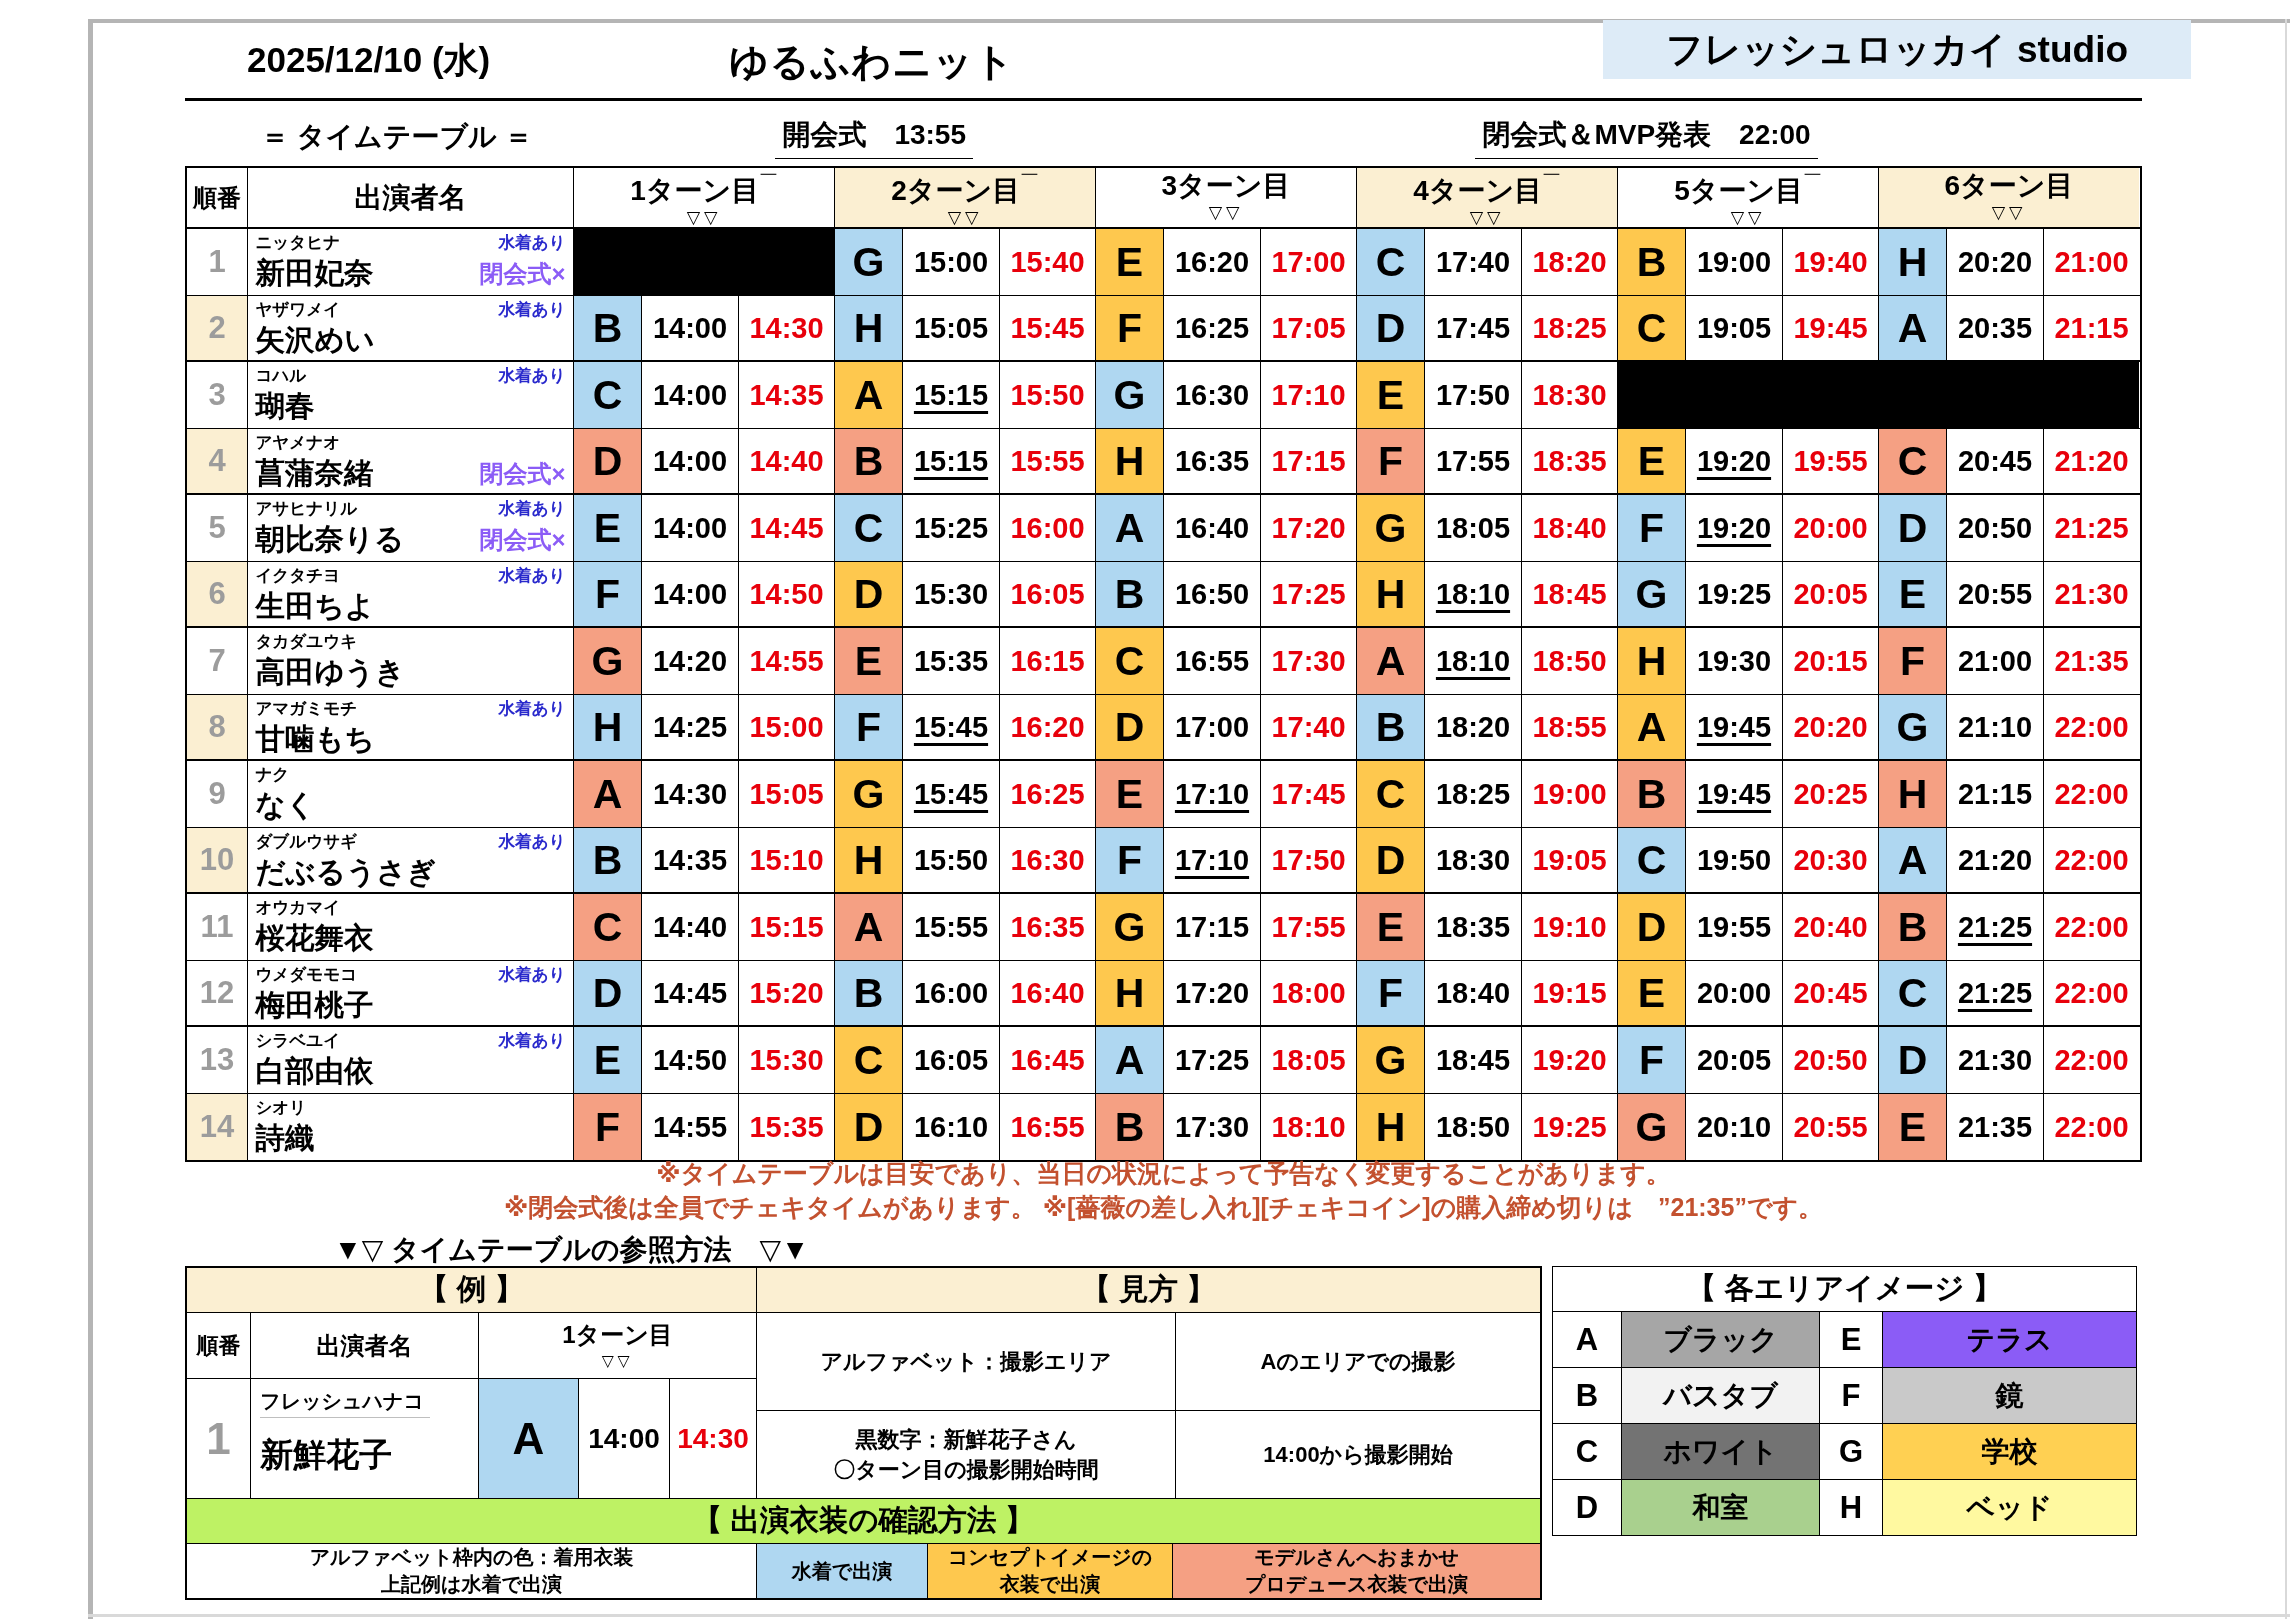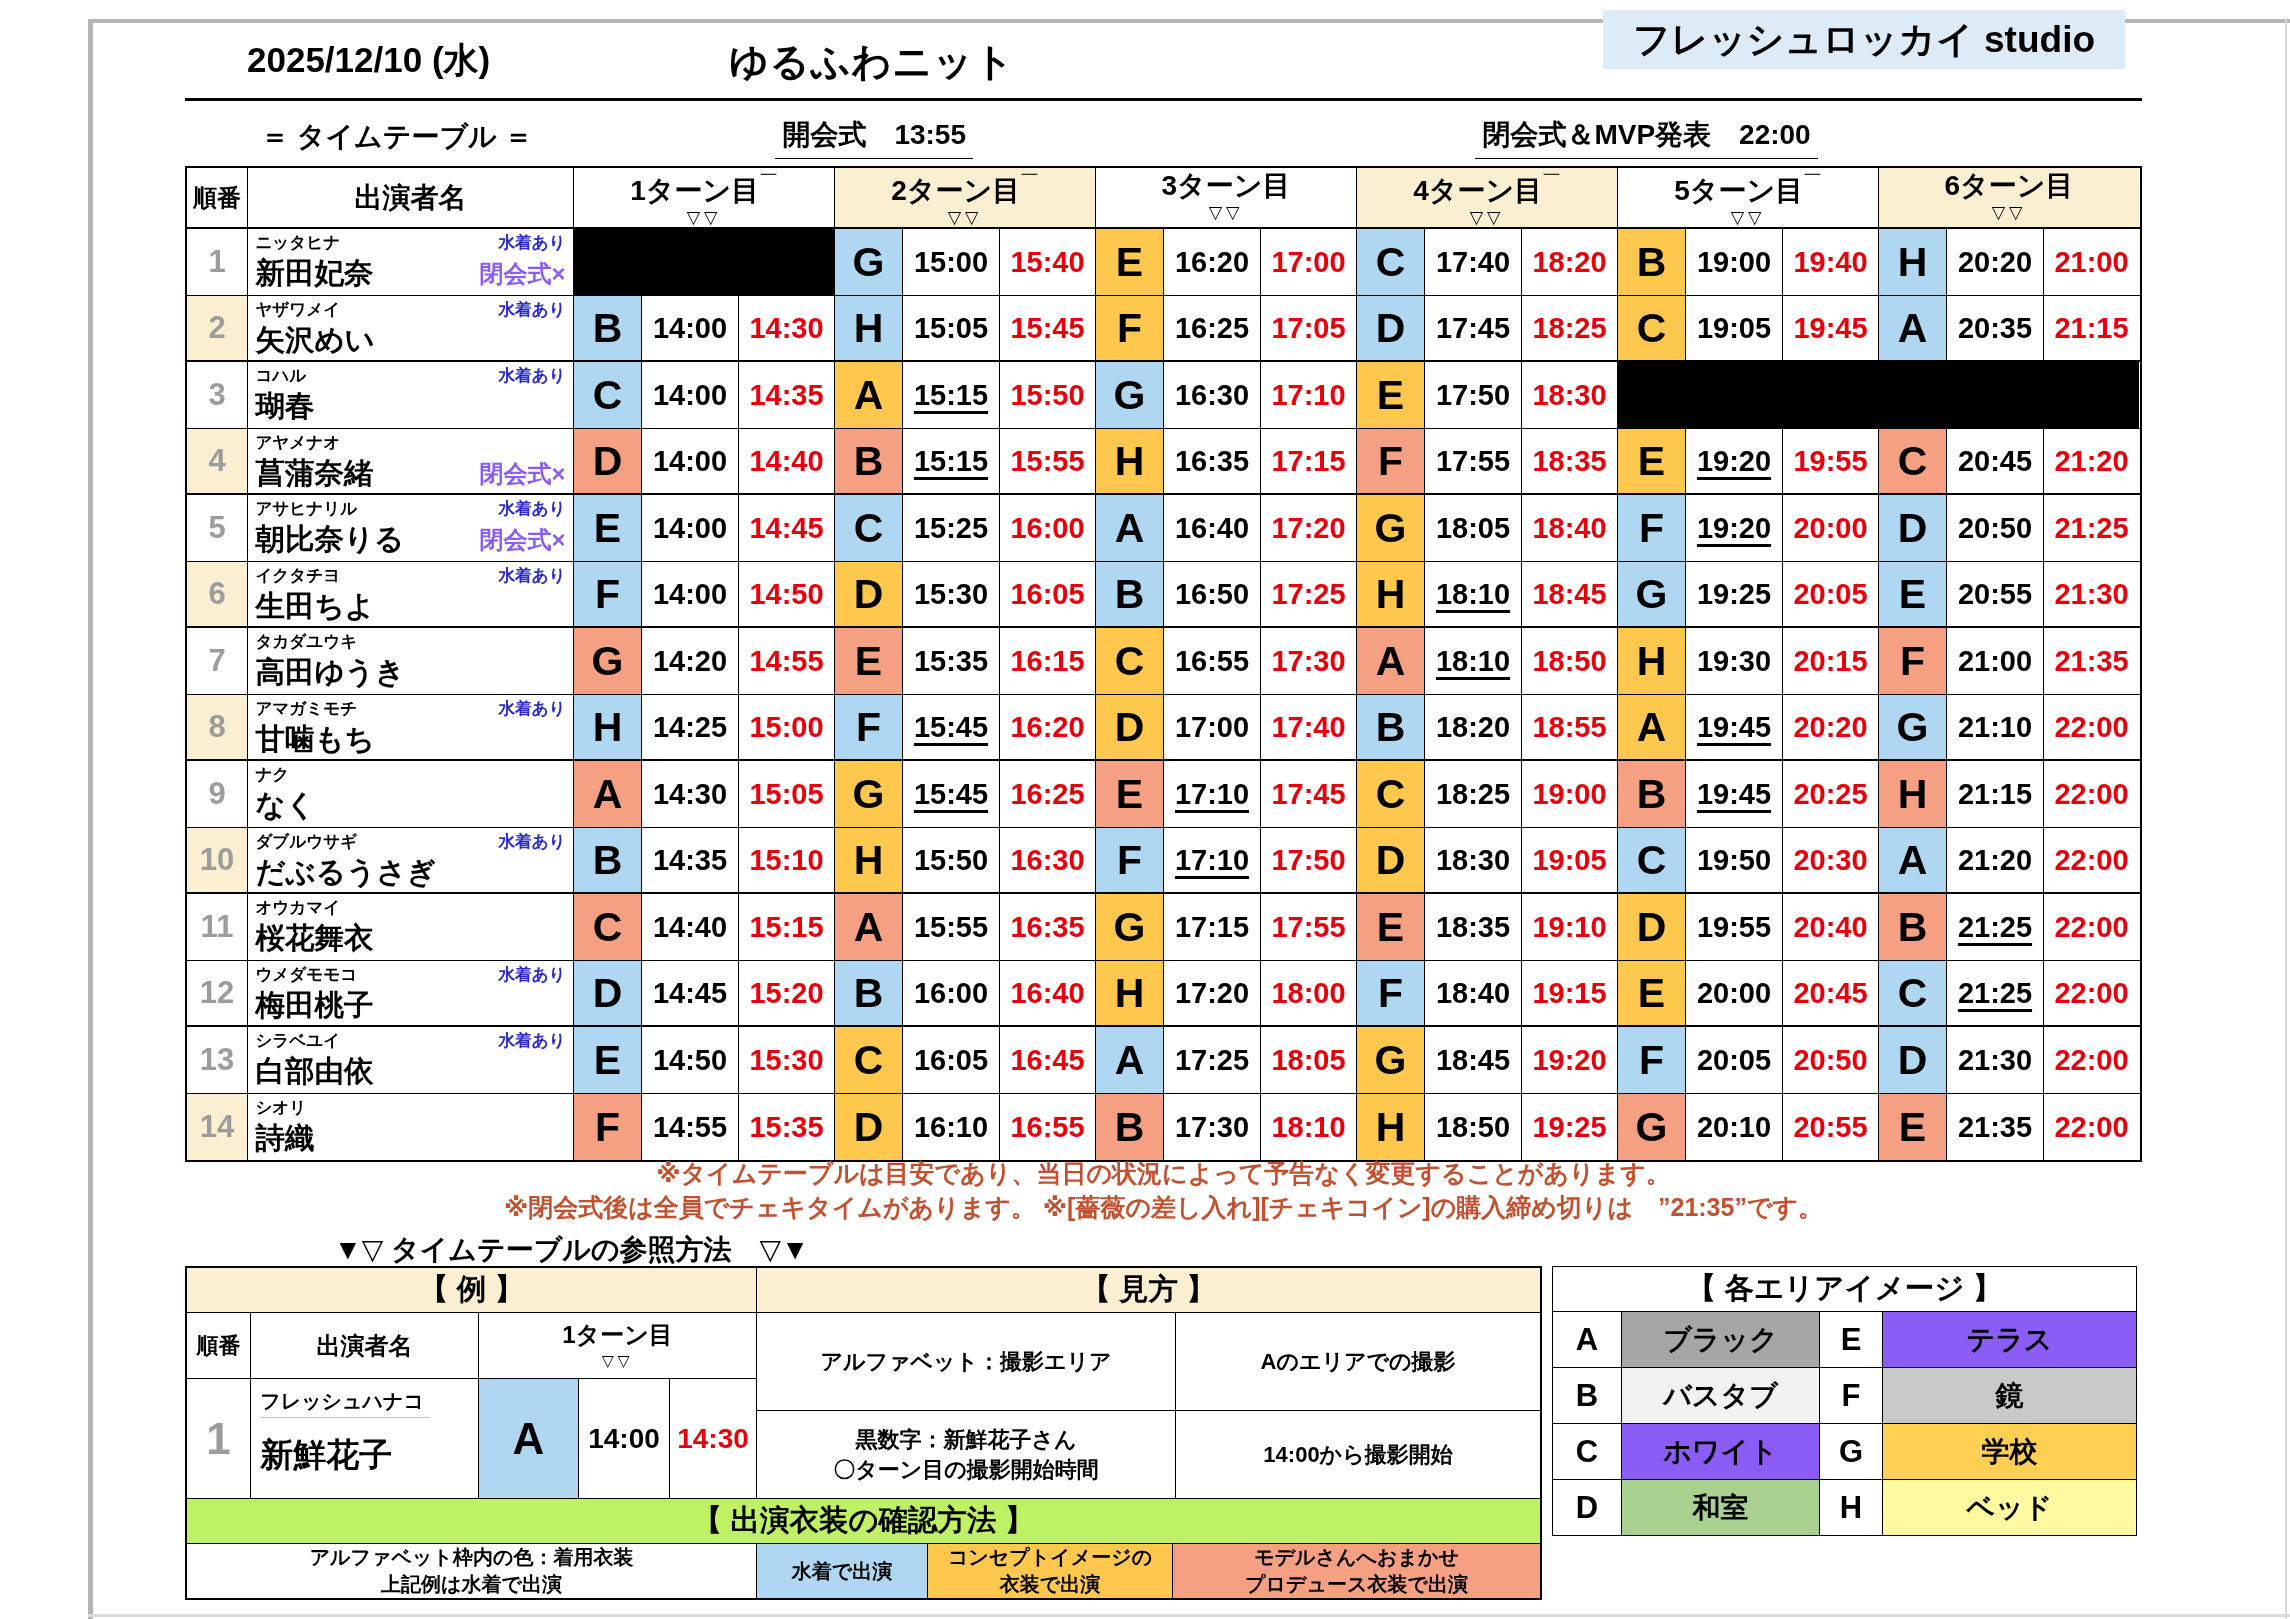--- a/index.html
+++ b/index.html
@@ -7,21 +7,21 @@
        font-family:"Liberation Sans","DejaVu Sans",sans-serif;color:#000;}
   .abs{position:absolute;}
   
   .frame-top{left:88px;top:18.5px;right:0;height:4.6px;background:#b5b5b5;}
   .frame-left{left:88px;top:18.5px;width:4.6px;bottom:0;background:#b5b5b5;}
   .frame-right{right:3.7px;top:18.5px;width:2.8px;bottom:0;background:#d9d9d9;}
   .frame-bottom{left:88px;bottom:2.8px;right:0;height:2.8px;background:#d9d9d9;}
   
   .hdr-date{left:247px;top:37px;font-size:35px;font-weight:bold;}
   .hdr-title{left:729px;top:35px;font-size:39px;font-weight:bold;letter-spacing:0.9px;}
-  .hdr-studio{left:1603px;top:10px;width:522px;height:59px;background:#DDEBF7;
+  .hdr-studio{left:1603px;top:20px;width:588px;height:59px;background:#DDEBF7;
               display:flex;align-items:center;justify-content:center;
               font-size:37px;font-weight:bold;}
   .hdr-rule{left:185px;top:98px;width:1957px;height:2.8px;background:#000;}
   .sub-left{left:261px;top:118px;font-size:28px;font-weight:bold;}
   .sub-open{left:775px;top:116px;font-size:28px;font-weight:bold;
             border-bottom:1.8px solid #000;padding:0 7.4px 3.7px;}
   .sub-close{left:1475px;top:116px;font-size:28px;font-weight:bold;
              border-bottom:1.8px solid #000;padding:0 7.4px 3.7px;}
   
   .mtable{left:185px;top:166px;width:1957px;border:2.8px solid #000;background:#fff;box-sizing:border-box;}
@@ -670,21 +670,21 @@
         <div class="a-name2" style="background: #8b5cf6;">テラス</div>
       </div>
       <div class="a-row">
         <div class="a-code">B</div>
         <div class="a-name" style="background: rgb(242, 242, 242);">バスタブ</div>
         <div class="a-code2">F</div>
         <div class="a-name2" style="background: rgb(201, 201, 201);">鏡</div>
       </div>
       <div class="a-row">
         <div class="a-code">C</div>
-        <div class="a-name" style="background: #8b5cf6; font-family: Liberation Mono, monospace;">ホワイト</div>
+        <div class="a-name" style="background: #737373; font-family: Liberation Mono, monospace;">ホワイト</div>
         <div class="a-code2">G</div>
         <div class="a-name2" style="background: rgb(255, 208, 82);">学校</div>
       </div>
       <div class="a-row">
         <div class="a-code">D</div>
         <div class="a-name" style="background: rgb(169, 208, 142);">和室</div>
         <div class="a-code2">H</div>
         <div class="a-name2" style="background: rgb(255, 249, 160);">ベッド</div>
       </div>
     </div>

